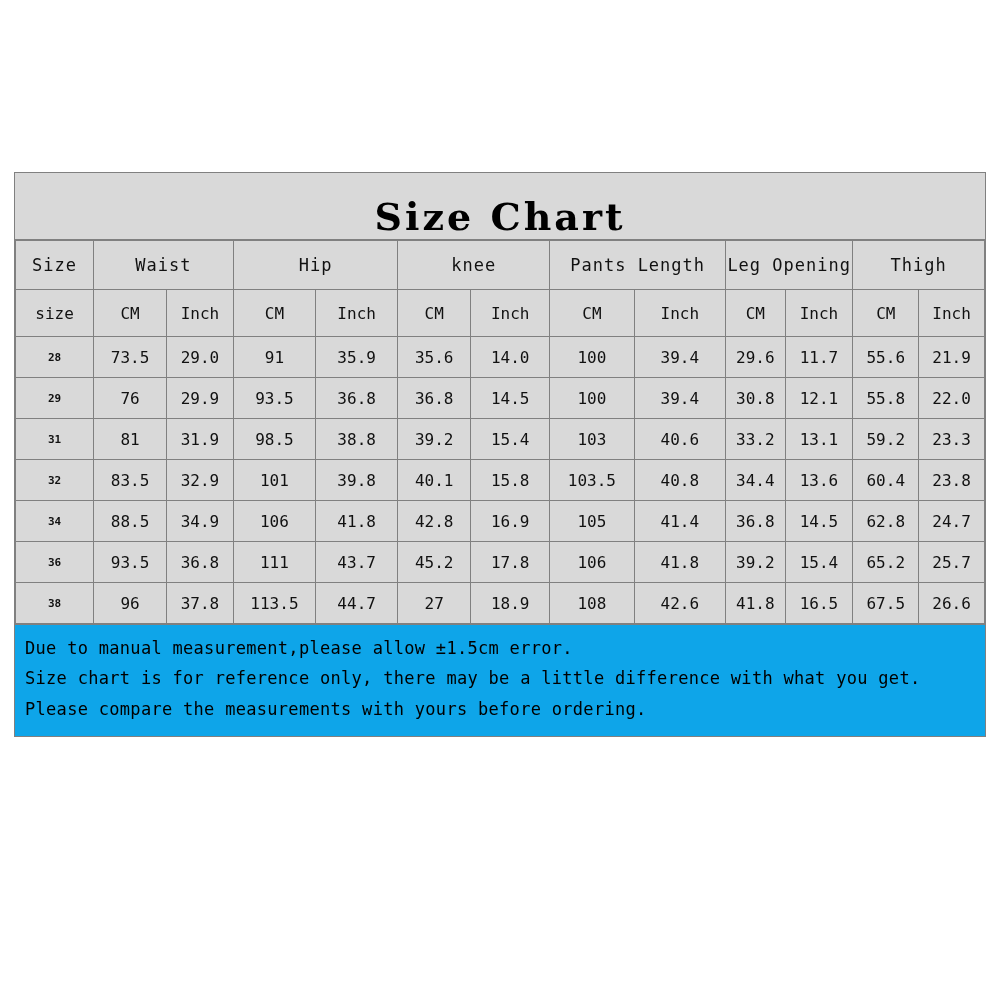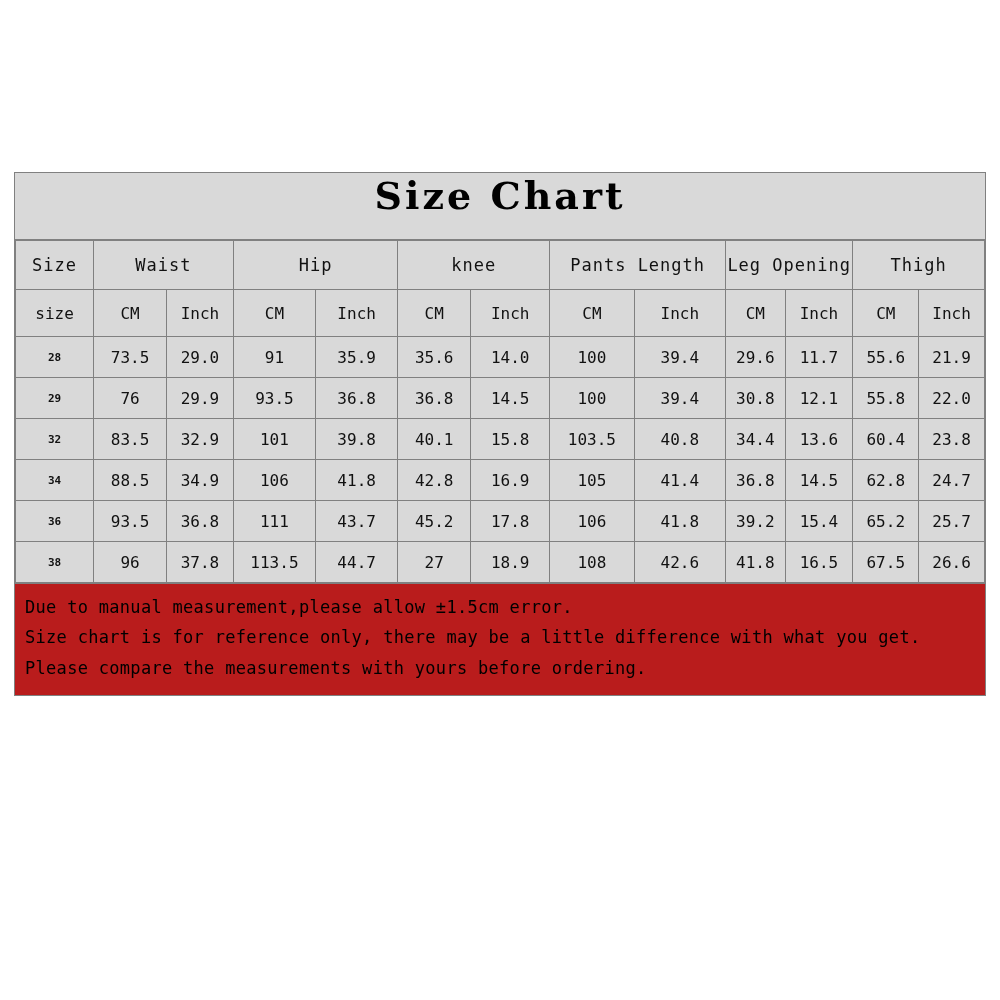--- a/index.html
+++ b/index.html
@@ -26,21 +26,21 @@
     width: 972px;
     background: #d9d9d9;
     border: 1px solid #808080;
     box-sizing: border-box;
   }
   .title-row {
     height: 66px;
     background: #d9d9d9;
     border-bottom: 1px solid #808080;
     display: flex;
-    align-items: flex-start;
+    align-items: flex-end;
     justify-content: center;
   }
   .title {
     font-family: "DejaVu Serif", serif;
     font-size: 38px;
     font-weight: bold;
     letter-spacing: 3px;
     color: #000000;
   }
   table.size-table {
@@ -73,21 +73,21 @@
   tr.data-row td {
     height: 40px;
     font-size: 16px;
     background: #d9d9d9;
   }
   tr.data-row td.size-cell {
     font-weight: bold;
     font-size: 11px;
   }
   .notes {
-    background: #b91c1c;
+    background: #0ea5e9;
     padding: 10px 10px 14px 10px;
     border-top: 1px solid #808080;
   }
   .notes p {
     margin: 0 0 4px 0;
     font-family: "DejaVu Sans Mono", monospace;
     font-size: 17px;
     line-height: 1.55;
     color: #000000;
     letter-spacing: 0.3px;
@@ -173,20 +173,35 @@
           <td>36.8</td>
           <td>14.5</td>
           <td>100</td>
           <td>39.4</td>
           <td>30.8</td>
           <td>12.1</td>
           <td>55.8</td>
           <td>22.0</td>
         </tr>
         <tr class="data-row">
+          <td class="size-cell">31</td>
+          <td>81</td>
+          <td>31.9</td>
+          <td>98.5</td>
+          <td>38.8</td>
+          <td>39.2</td>
+          <td>15.4</td>
+          <td>103</td>
+          <td>40.6</td>
+          <td>33.2</td>
+          <td>13.1</td>
+          <td>59.2</td>
+          <td>23.3</td>
+        </tr>
+        <tr class="data-row">
           <td class="size-cell">32</td>
           <td>83.5</td>
           <td>32.9</td>
           <td>101</td>
           <td>39.8</td>
           <td>40.1</td>
           <td>15.8</td>
           <td>103.5</td>
           <td>40.8</td>
           <td>34.4</td>

